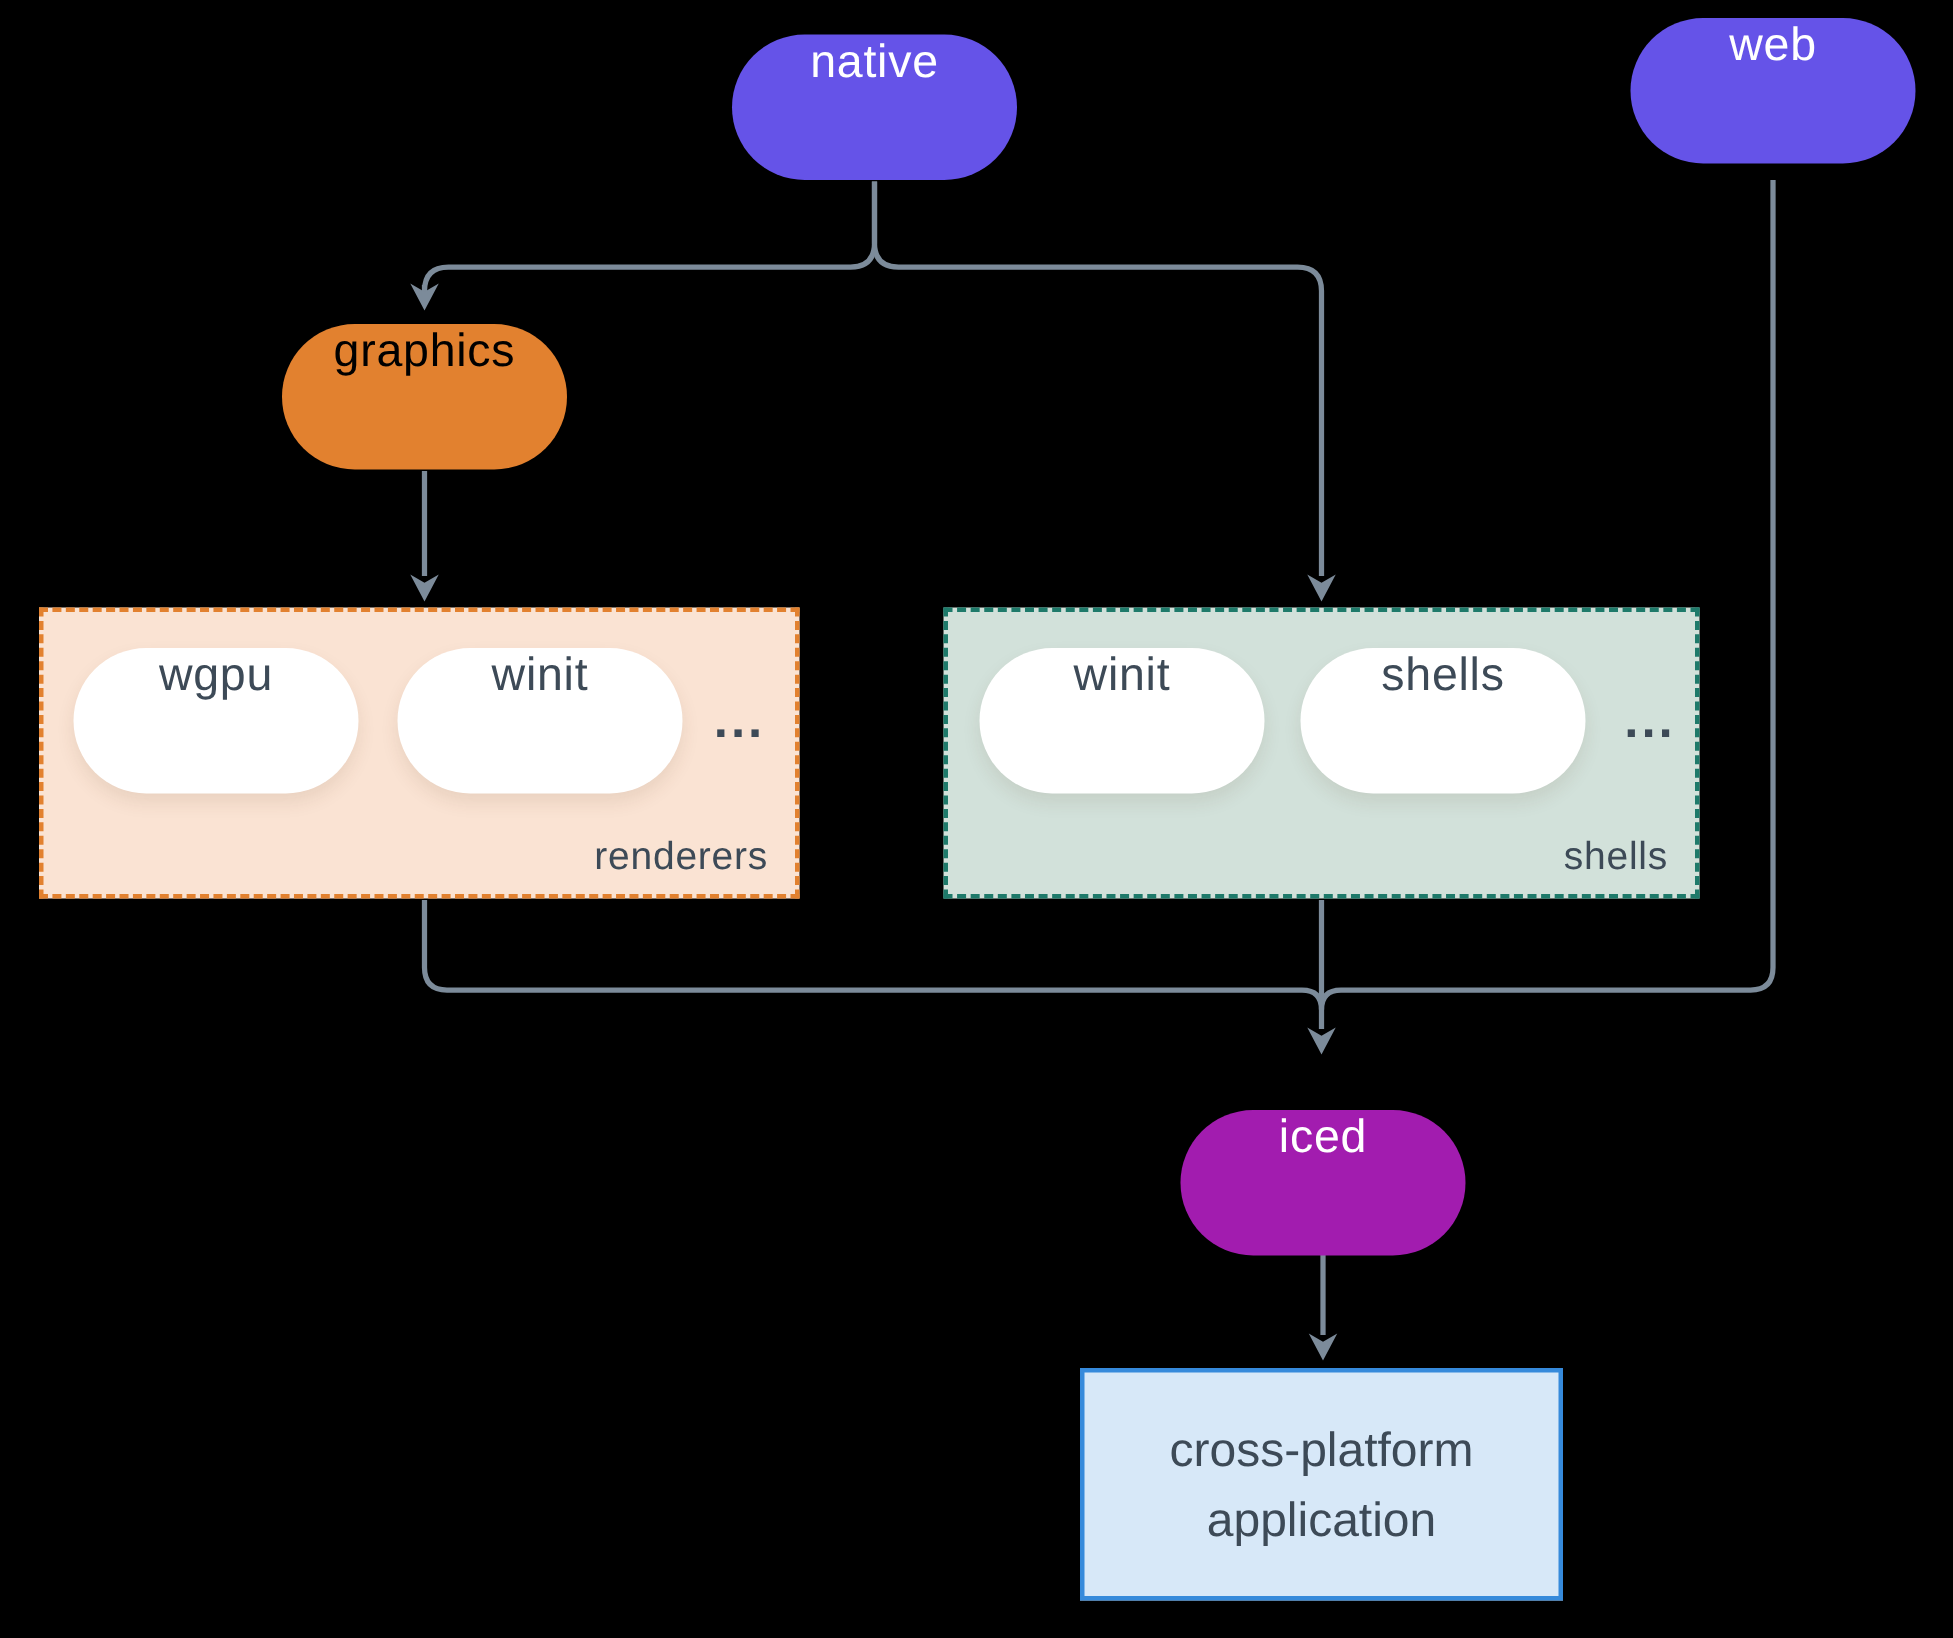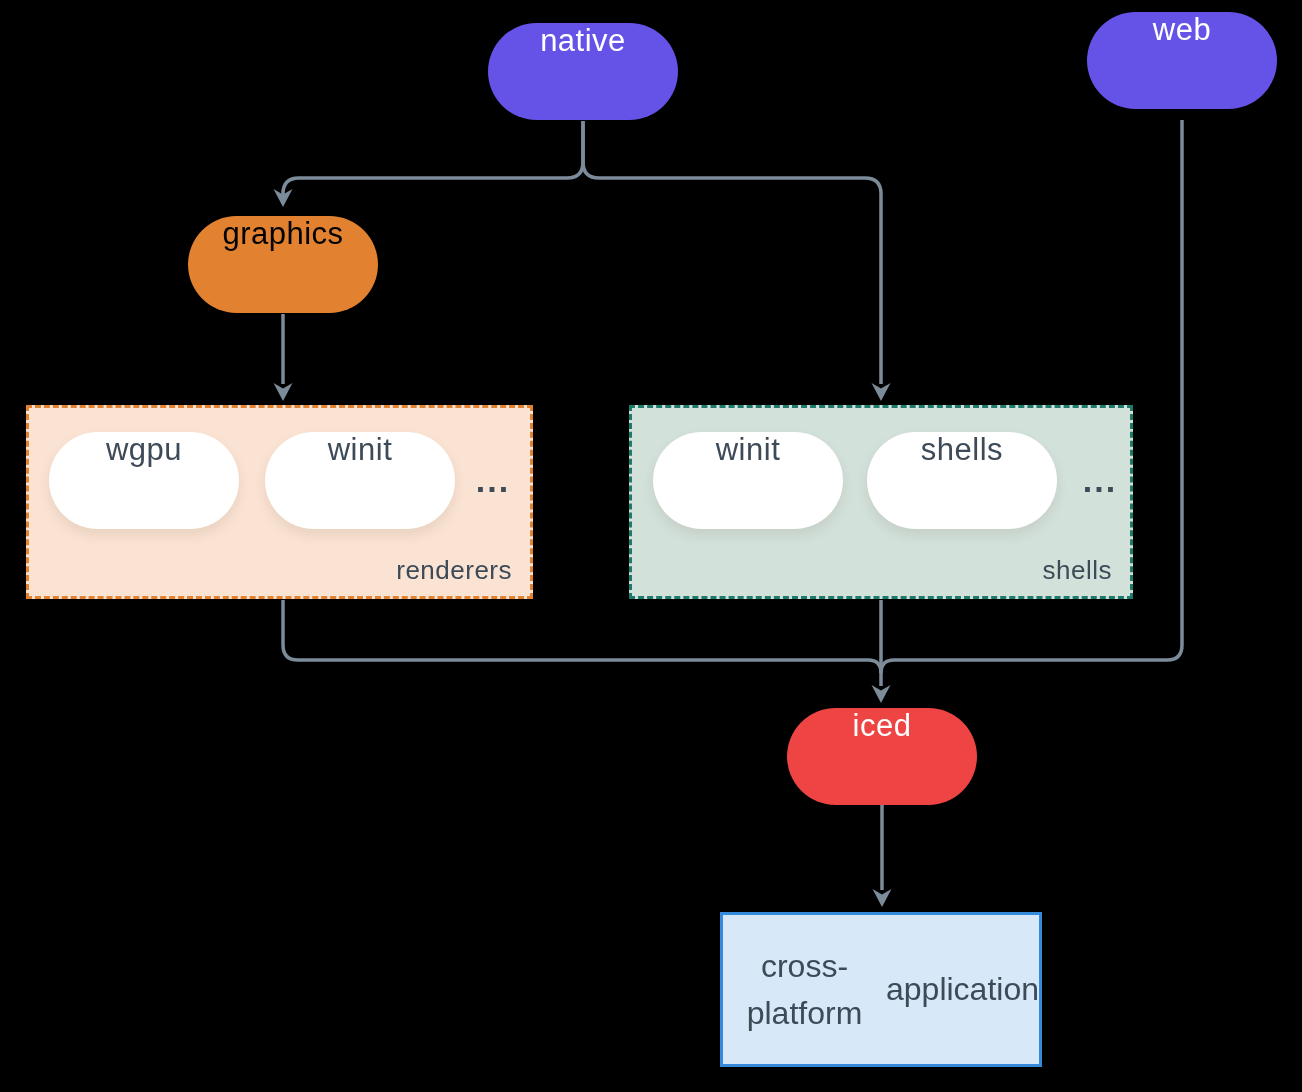--- a/index.html
+++ b/index.html
@@ -9,21 +9,21 @@
   }
   .edges { position:absolute; left:0; top:0; pointer-events:none; }
 
   .pill {
     position:absolute; width:190px; height:97px; border-radius:49px;
     display:flex; align-items:flex-start; justify-content:center;
     font-size:31px; letter-spacing:0.5px;
   }
   .pill--purple { background:#6553e8; color:#ffffff; }
   .pill--orange { background:#e2812f; color:#000000; }
-  .pill--blue   { background:#ef4444; color:#ffffff; }
+  .pill--blue   { background:#a21caf; color:#ffffff;margin-top:32px; }
   .pill--white  { background:#ffffff; color:#3d4a57; box-shadow:0 6px 12px rgba(90,60,30,0.10); }
 
   #node-native   { left:488px; top:23px; }
   #node-web      { left:1087px; top:12px; }
   #node-graphics { left:188px; top:216px; }
   #node-iced     { left:787px; top:708px; }
 
   .group {
     position:absolute; top:405px; height:194px; box-sizing:border-box;
     border:3px dashed;
@@ -47,21 +47,21 @@
   #group-shells    .ellipsis { left:446px; }
 
   .group-label {
     position:absolute; right:18px; bottom:10px;
     font-size:26px; color:#3d4a57; letter-spacing:0.5px;margin-left:36px;
   }
 
   .app-box {
     position:absolute; left:720px; top:912px; width:322px; height:155px;
     box-sizing:border-box; background:#d7e8f8; border:3px solid #368adb;
-    display:flex; flex-direction:row; align-items:center; justify-content:center;
+    display:flex; flex-direction:column; align-items:center; justify-content:center;
     font-size:32px; line-height:1.45; color:#3d4a57; text-align:center;
   }
 </style>
 </head>
 <body>
 
 <div class="canvas">
 
   <svg class="edges" width="1302" height="1092" viewBox="0 0 1302 1092">
     <g fill="none" stroke="#7c8b9a" stroke-width="3.5" stroke-linejoin="round">

